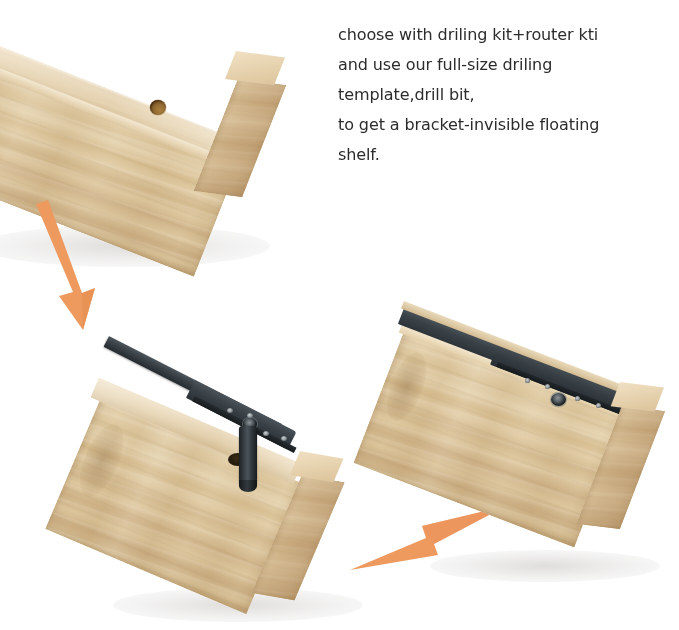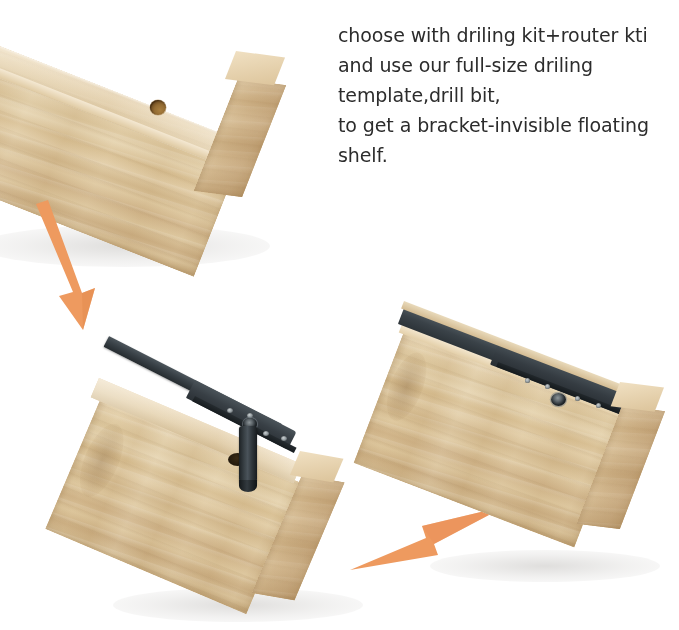--- a/index.html
+++ b/index.html
@@ -20,21 +20,21 @@
   }
 
   
   .instruction-text {
     position: absolute;
     left: 338px;
     top: 20px;
     width: 330px;
     color: #2c2c2c;
     font-family: "DejaVu Sans", sans-serif;
-    font-size: 19px;
+    font-size: 16px;
     line-height: 30px;
     letter-spacing: -0.1px;
     white-space: pre-wrap;
   }
 
   
   .scene {
     position: absolute;
   }
 

